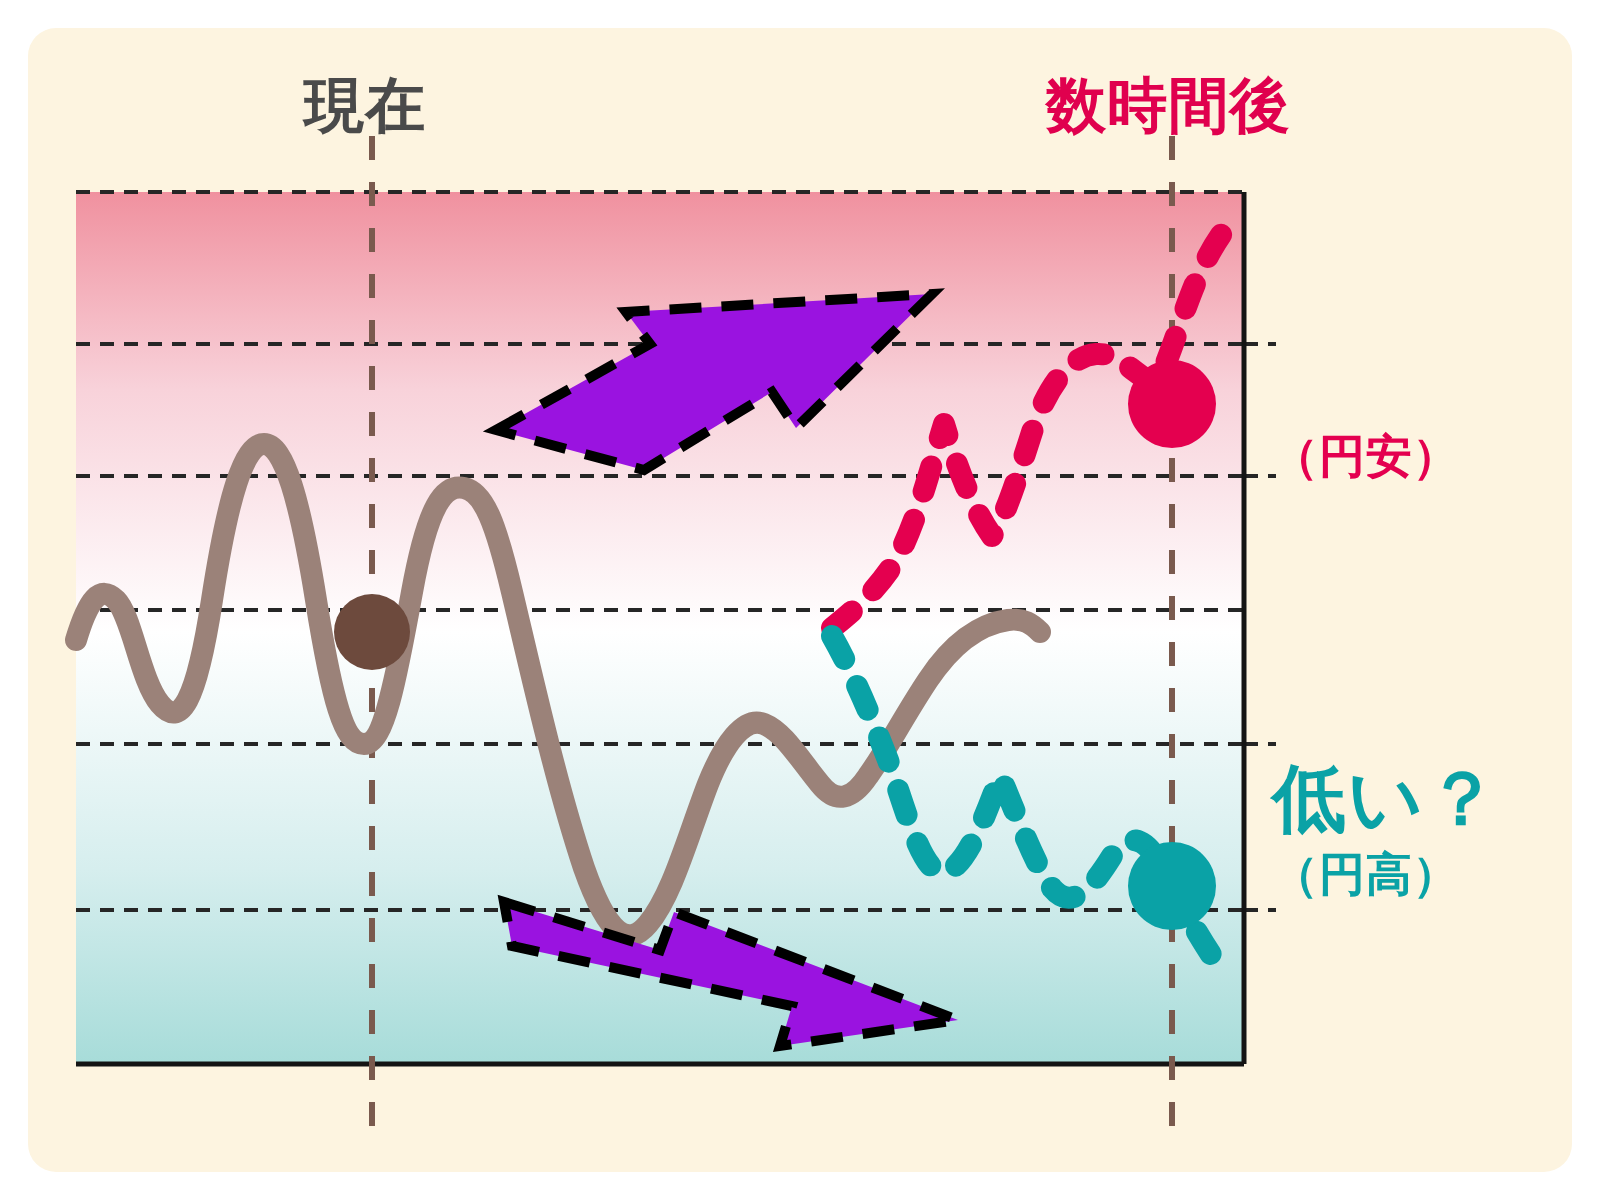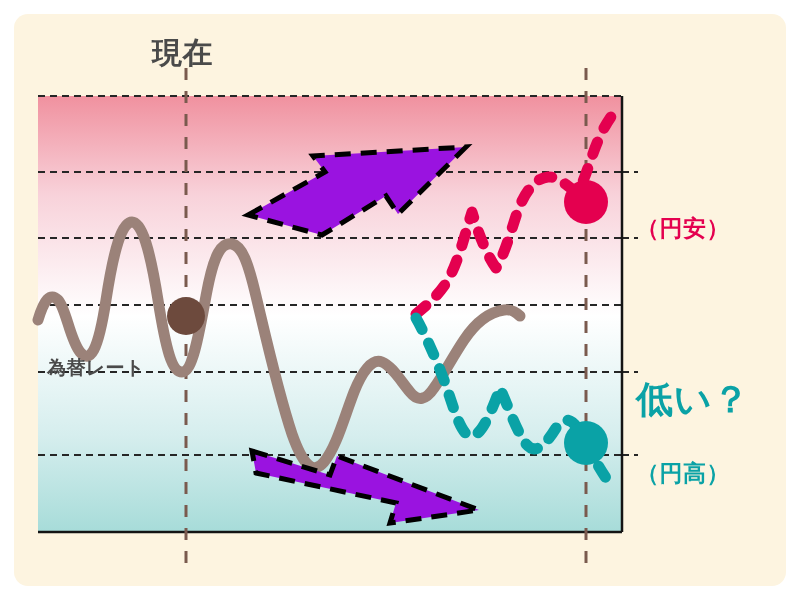--- a/index.html
+++ b/index.html
@@ -76,21 +76,20 @@
     left: 636px;
     top: 375px;
     font-size: 37px;
     color: #0aa2a6;
   }
   #label-low-sub {
     left: 636px;
     top: 422px;
     font-size: 23px;
     color: #0aa2a6;
-    margin-top: 36px;
   }
 </style>
 </head>
 <body>
 
 <div id="stage">
 
   <div class="panel"></div>
 
   <svg class="svg-layer" viewBox="0 0 800 600">
@@ -170,18 +169,18 @@
     <g>
       <path d="M 248,215 L 325,172 L 313,156 L 466,147 L 398,214 L 386,196 L 322,235 Z" fill="#9a13e0" stroke="#000000" stroke-width="5" stroke-dasharray="16 10" stroke-linejoin="miter"></path>
     </g>
 
     <g>
       <path d="M 252,451 L 330,475 L 337,456 L 479,510 L 390,523 L 396,503 L 256,473 Z" fill="#9a13e0" stroke="#000000" stroke-width="5" stroke-dasharray="16 10" stroke-linejoin="miter"></path>
     </g>
   </svg>
 
   <div class="lbl" id="label-now">現在</div>
-  <div class="lbl" id="label-rate">為替レート</div>
+  <div class="lbl" id="label-future">数時間後</div>
   <div class="lbl" id="label-high-sub">（円安）</div>
   <div class="lbl" id="label-low">低い？</div>
   <div class="lbl" id="label-low-sub">（円高）</div>
 
 </div>
 
 </body></html>

